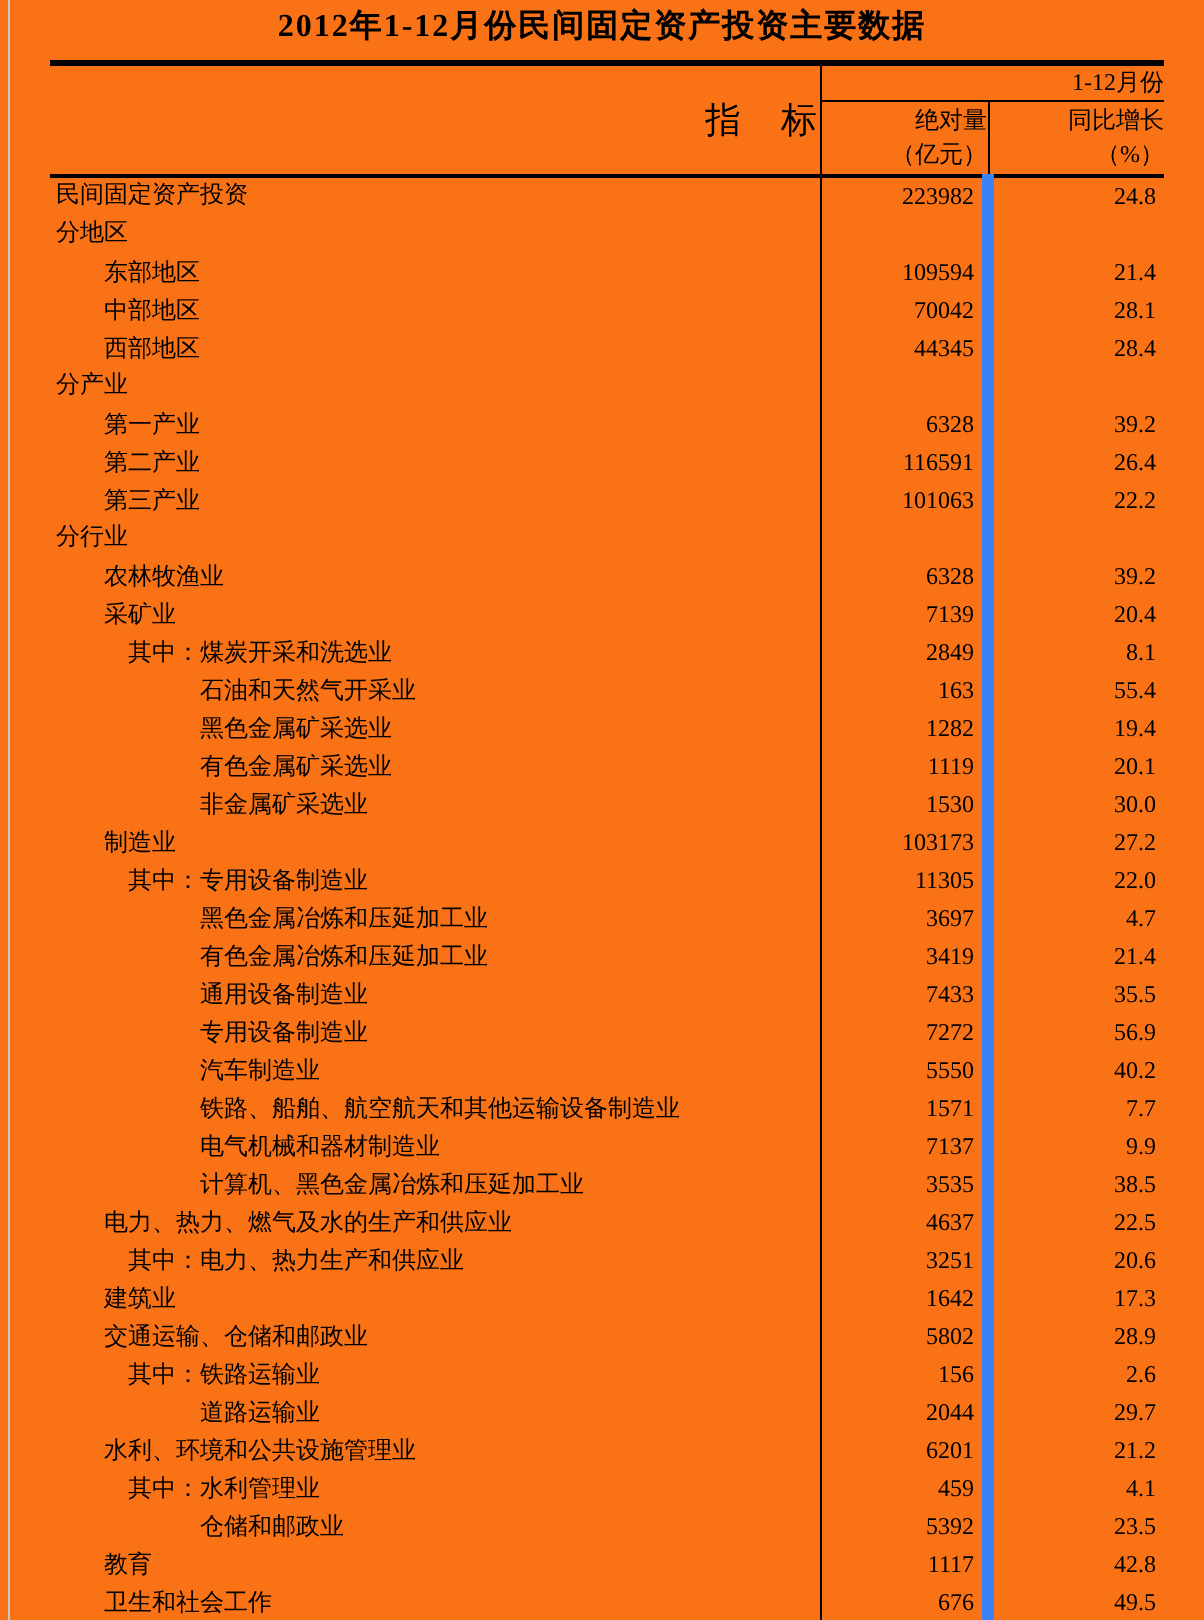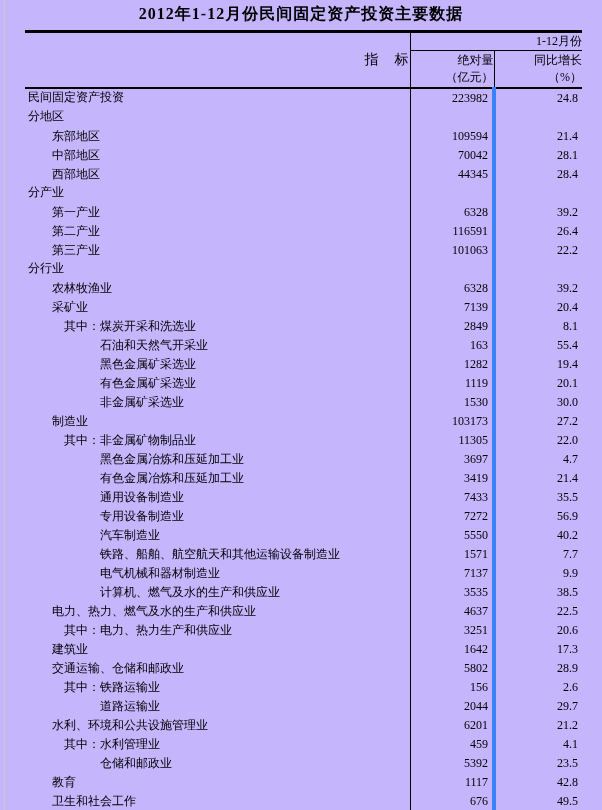--- a/index.html
+++ b/index.html
@@ -5,21 +5,21 @@
   html, body { margin: 0; padding: 0; }
   body {
     width: 602px; height: 810px;
     background: #ffffff;
     color: #000000;
     font-family: "Liberation Serif", "DejaVu Serif", serif;
   }
   .page {
     position: relative;
     width: 602px; height: 810px;
-    background: #c4b5fd;
+    background: #f97316;
     overflow: hidden;
   }
   .left-edge {
     position: absolute; left: 4px; top: 0;
     width: 1px; height: 810px;
     background: #c9c9c9;
   }
   .title {
     position: absolute; top: 0; left: 0;
     width: 602px;
@@ -43,21 +43,21 @@
   col.c3 { width: 88px; }
   thead { border-bottom: 2px solid #000; }
   thead th {
     font-weight: normal;
     text-align: right;
     padding: 0;
     vertical-align: middle;
   }
   .th-indicator {
     border-right: 1px solid #000;
-    font-size: 14px;
+    font-size: 18px;
     letter-spacing: 1px;
   }
   .th-period {
     height: 17px;
     line-height: 17px;
     border-bottom: 1px solid #000;
   }
   .th-sub { height: 36px; }
   .th-sub div { line-height: 17px; }
   .th-abs { border-right: 1px solid #000; }
@@ -67,21 +67,21 @@
     padding: 0;
     white-space: nowrap;
     overflow: hidden;
   }
   td.c-label.indent-0 { padding-left: 3px; font-family: Liberation Mono, monospace; }
   td.c-label.indent-1 { padding-left: 27px; }
   td.c-label.indent-2 { padding-left: 39px; }
   td.c-label.indent-3 { padding-left: 75px; }
   td.c-abs {
     border-left: 1px solid #000;
-    border-right: 4px solid #3b82f6;
+    border-right: 6px solid #3b82f6;
     text-align: right;
     padding-right: 4px;
   }
   td.c-growth {
     text-align: right;
     padding-right: 4px;
   }
 </style>
 </head>
 <body>
@@ -198,21 +198,21 @@
           <td class="c-label indent-3">非金属矿采选业</td>
           <td class="c-abs">1530</td>
           <td class="c-growth">30.0</td>
         </tr>
         <tr>
           <td class="c-label indent-1">制造业</td>
           <td class="c-abs">103173</td>
           <td class="c-growth">27.2</td>
         </tr>
         <tr>
-          <td class="c-label indent-2">其中：非金属矿物制品业</td>
+          <td class="c-label indent-2">其中：专用设备制造业</td>
           <td class="c-abs">11305</td>
           <td class="c-growth">22.0</td>
         </tr>
         <tr>
           <td class="c-label indent-3">黑色金属冶炼和压延加工业</td>
           <td class="c-abs">3697</td>
           <td class="c-growth">4.7</td>
         </tr>
         <tr>
           <td class="c-label indent-3">有色金属冶炼和压延加工业</td>
@@ -238,21 +238,21 @@
           <td class="c-label indent-3">铁路、船舶、航空航天和其他运输设备制造业</td>
           <td class="c-abs">1571</td>
           <td class="c-growth">7.7</td>
         </tr>
         <tr>
           <td class="c-label indent-3">电气机械和器材制造业</td>
           <td class="c-abs">7137</td>
           <td class="c-growth">9.9</td>
         </tr>
         <tr>
-          <td class="c-label indent-3">计算机、燃气及水的生产和供应业</td>
+          <td class="c-label indent-3">计算机、黑色金属冶炼和压延加工业</td>
           <td class="c-abs">3535</td>
           <td class="c-growth">38.5</td>
         </tr>
         <tr>
           <td class="c-label indent-1">电力、热力、燃气及水的生产和供应业</td>
           <td class="c-abs">4637</td>
           <td class="c-growth">22.5</td>
         </tr>
         <tr>
           <td class="c-label indent-2">其中：电力、热力生产和供应业</td>

